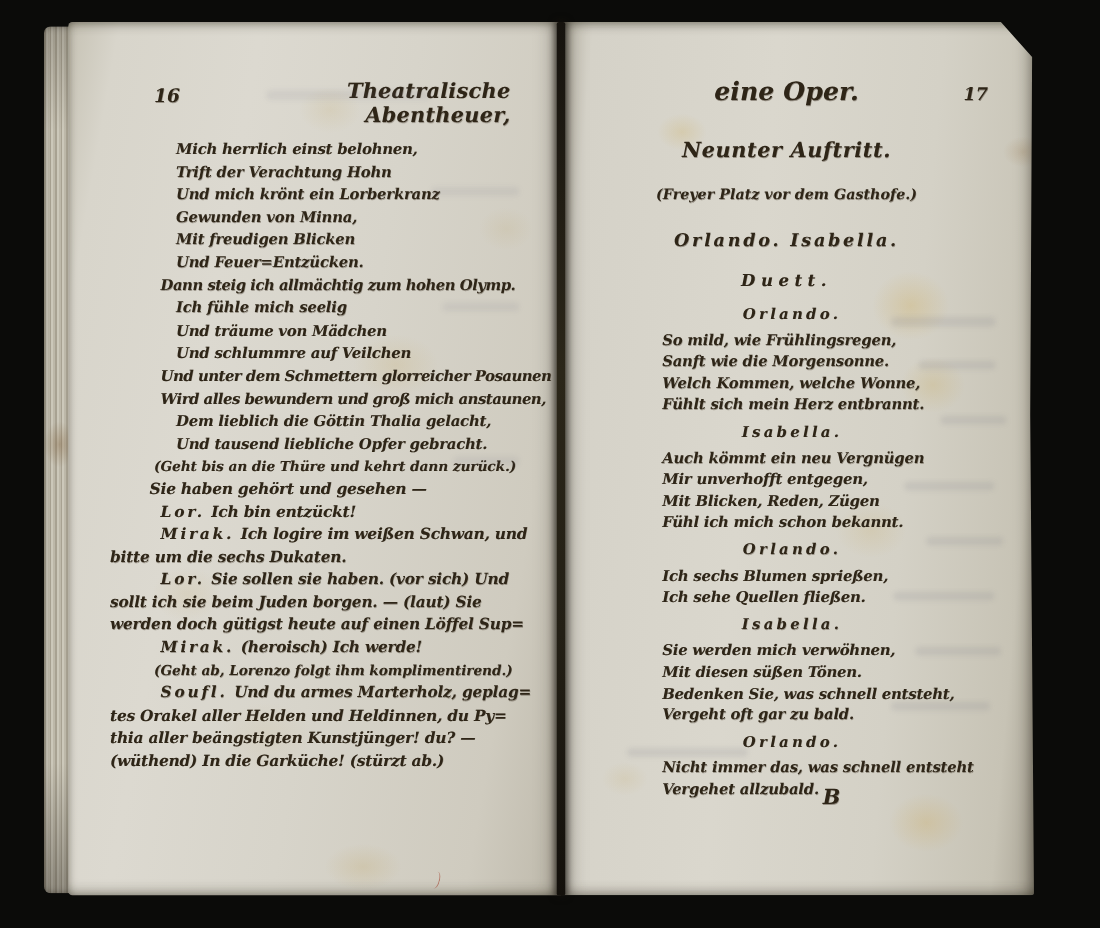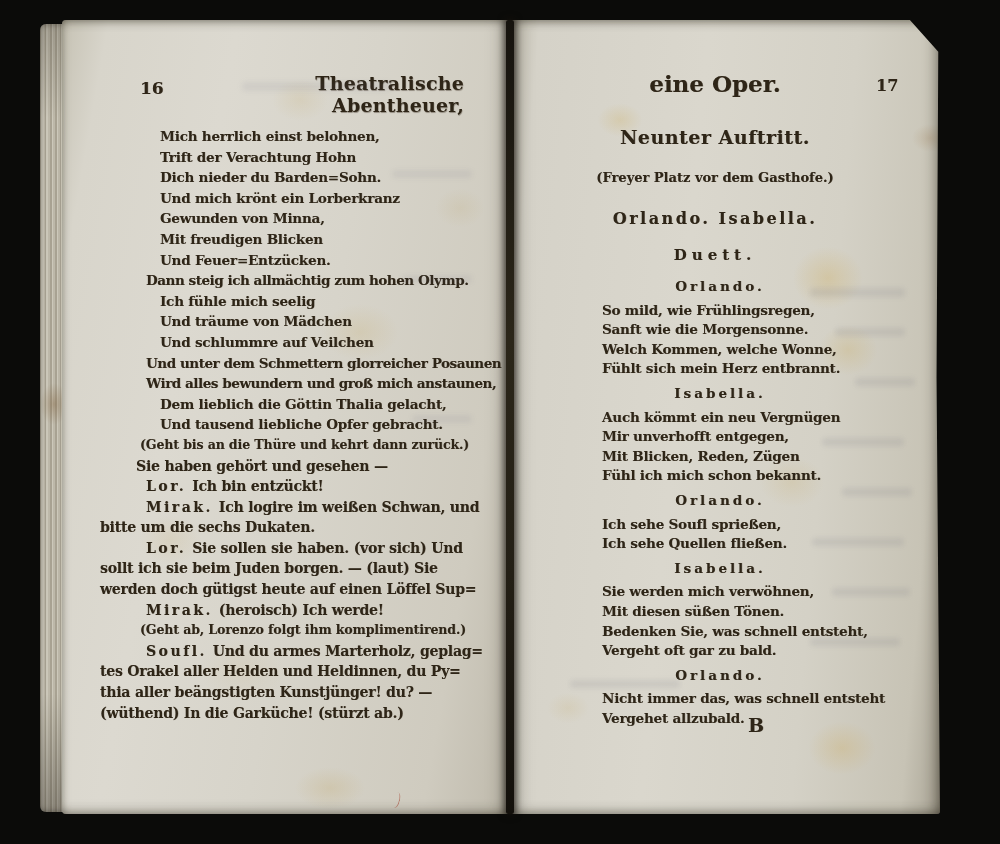--- a/index.html
+++ b/index.html
@@ -14,21 +14,21 @@
   .fore-edge{
     position:absolute;left:40px;top:24px;width:26px;height:788px;
     background:
       radial-gradient(20px 30px at 14px 380px, rgba(120,85,45,.35), transparent 70%),
       linear-gradient(180deg, rgba(60,55,45,.25), rgba(0,0,0,0) 12%, rgba(0,0,0,0) 85%, rgba(40,35,28,.35)),
       repeating-linear-gradient(90deg,#a8a292 0 1.5px,#ccc8ba 1.5px 3.5px,#bdb8a9 3.5px 5px);
     border-radius:6px 0 0 6px;
     box-shadow:inset 0 0 6px rgba(30,25,18,.5);
   }
   .page{
-    position:absolute;top:20px;height:794px;
+    position:absolute;top:20px;height:794px;font-style:italic;
   }
   .page-left{
     left:62px;width:448px;
     background:
       radial-gradient(40px 30px at 238px 80px,  rgba(195,168,100,.16), transparent 70%),
       radial-gradient(55px 40px at 298px 312px, rgba(198,170,100,.20), transparent 70%),
       radial-gradient(45px 35px at 108px 520px, rgba(190,162,95,.14),  transparent 70%),
       radial-gradient(50px 30px at 268px 768px, rgba(192,164,95,.22),  transparent 70%),
       radial-gradient(35px 28px at 398px 188px, rgba(185,158,92,.13),  transparent 70%),
       radial-gradient(60px 45px at 180px 650px, rgba(188,160,95,.10),  transparent 70%),
@@ -112,21 +112,20 @@
   <div class="page page-left">
     <div class="header-num" style="left:78px;top:58px;">16</div>
     <div class="running-title" style="left:118px;width:284px;top:52px;">Theatralische Abentheuer,</div>
 
     <div class="flow flow-left">
 
         <div class="line verse"><span class="speaker-name"></span><span>Mich herrlich einst belohnen,</span></div>
 
         <div class="line verse"><span class="speaker-name"></span><span>Trift der Verachtung Hohn</span></div>
 
-        <div class="line verse"><span class="speaker-name"></span><span>Dich nieder du Barden=Sohn.</span></div>
 
         <div class="line verse"><span class="speaker-name"></span><span>Und mich krönt ein Lorberkranz</span></div>
 
         <div class="line verse"><span class="speaker-name"></span><span>Gewunden von Minna,</span></div>
 
         <div class="line verse"><span class="speaker-name"></span><span>Mit freudigen Blicken</span></div>
 
         <div class="line verse"><span class="speaker-name"></span><span>Und Feuer=Entzücken.</span></div>
 
         <div class="line verse long"><span class="speaker-name"></span><span>Dann steig ich allmächtig zum hohen Olymp.</span></div>
@@ -208,21 +207,21 @@
         <div class="line verse"><span class="speaker-name"></span><span>Auch kömmt ein neu Vergnügen</span></div>
 
         <div class="line verse"><span class="speaker-name"></span><span>Mir unverhofft entgegen,</span></div>
 
         <div class="line verse"><span class="speaker-name"></span><span>Mit Blicken, Reden, Zügen</span></div>
 
         <div class="line verse"><span class="speaker-name"></span><span>Fühl ich mich schon bekannt.</span></div>
 
         <div class="line speaker"><span class="speaker-name"></span><span>Orlando.</span></div>
 
-        <div class="line verse"><span class="speaker-name"></span><span>Ich sehe Soufl sprießen,</span></div>
+        <div class="line verse"><span class="speaker-name"></span><span>Ich sechs Blumen sprießen,</span></div>
 
         <div class="line verse"><span class="speaker-name"></span><span>Ich sehe Quellen fließen.</span></div>
 
         <div class="line speaker"><span class="speaker-name"></span><span>Isabella.</span></div>
 
         <div class="line verse"><span class="speaker-name"></span><span>Sie werden mich verwöhnen,</span></div>
 
         <div class="line verse"><span class="speaker-name"></span><span>Mit diesen süßen Tönen.</span></div>
 
         <div class="line verse"><span class="speaker-name"></span><span>Bedenken Sie, was schnell entsteht,</span></div>

